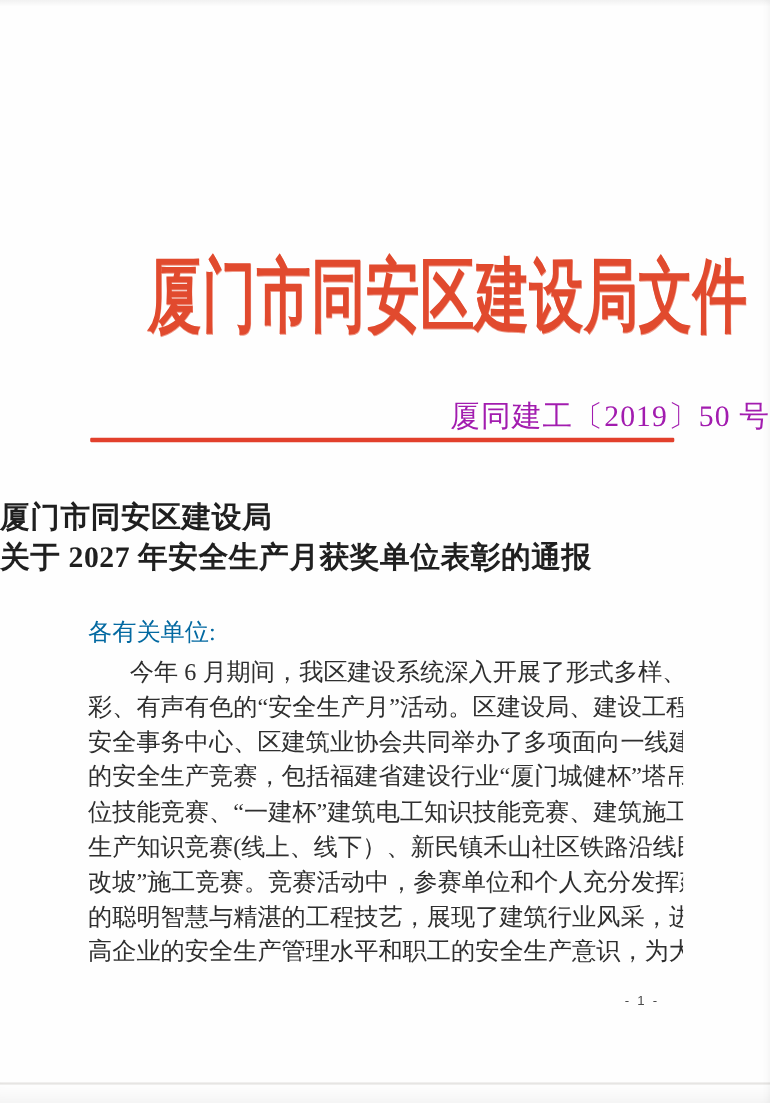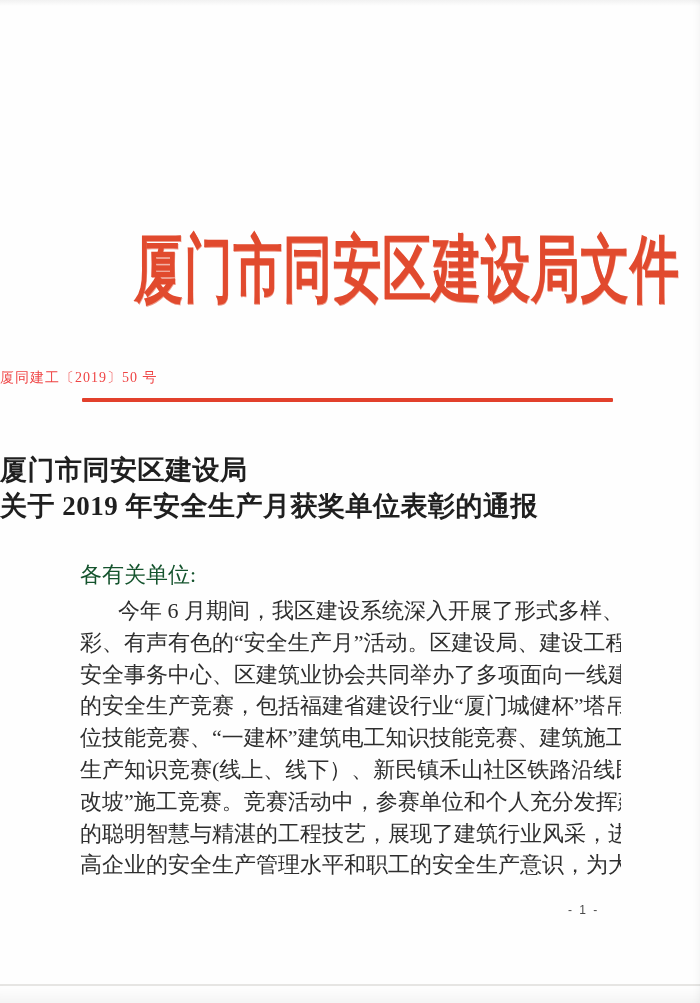--- a/index.html
+++ b/index.html
@@ -52,24 +52,24 @@
     color: #e14a2e;
     letter-spacing: 1px;
     text-shadow: 0.5px 0.5px 0 rgba(225,74,46,0.55);
   }
 
   .doc-number {
     position: absolute;
     top: 363px;
     left: 0;
     width: 100%;
-    text-align: left;
-    font-size: 14px;
+    text-align: right;
+    font-size: 27px;
     line-height: 30px;
-    color: #ef4444;
+    color: #a21caf;
     letter-spacing: 1px;
   }
 
   .red-line {
     position: absolute;
     top: 398px;
     left: 82px;
     width: 531px;
     height: 4px;
     background: #e2402c;
@@ -90,21 +90,21 @@
   .doc-title.l1 { top: 452px; }
   .doc-title.l2 { top: 488px; }
 
   .salutation {
     position: absolute;
     top: 559px;
     left: 80px;
     width: 541px;
     font-size: 22px;
     line-height: 31px;
-    color: #14532d;
+    color: #0369a1;
   }
 
   .body-block {
     position: absolute;
     top: 595px;
     left: 80px;
     width: 541px;
     color: #2e2e2e;
   }
   .body-line {
@@ -138,21 +138,21 @@
   <div class="red-title">
     <span class="squeeze">厦门市同安区建设局文件</span>
   </div>
 
   <div class="doc-number">厦同建工〔2019〕50 号</div>
 
   <div class="red-line"></div>
 
   <div class="doc-title l1">厦门市同安区建设局</div>
 
-  <div class="doc-title l2">关于 2019 年安全生产月获奖单位表彰的通报</div>
+  <div class="doc-title l2">关于 2027 年安全生产月获奖单位表彰的通报</div>
 
   <div class="salutation">各有关单位:</div>
 
   <div class="body-block">
     <div class="body-line indent">今年 6 月期间，我区建设系统深入开展了形式多样、丰富多</div>
     <div class="body-line">彩、有声有色的“安全生产月”活动。区建设局、建设工程质量</div>
     <div class="body-line">安全事务中心、区建筑业协会共同举办了多项面向一线建筑职工</div>
     <div class="body-line">的安全生产竞赛，包括福建省建设行业“厦门城健杯”塔吊工岗</div>
     <div class="body-line">位技能竞赛、“一建杯”建筑电工知识技能竞赛、建筑施工安全</div>
     <div class="body-line">生产知识竞赛(线上、线下）、新民镇禾山社区铁路沿线民宅“平</div>

